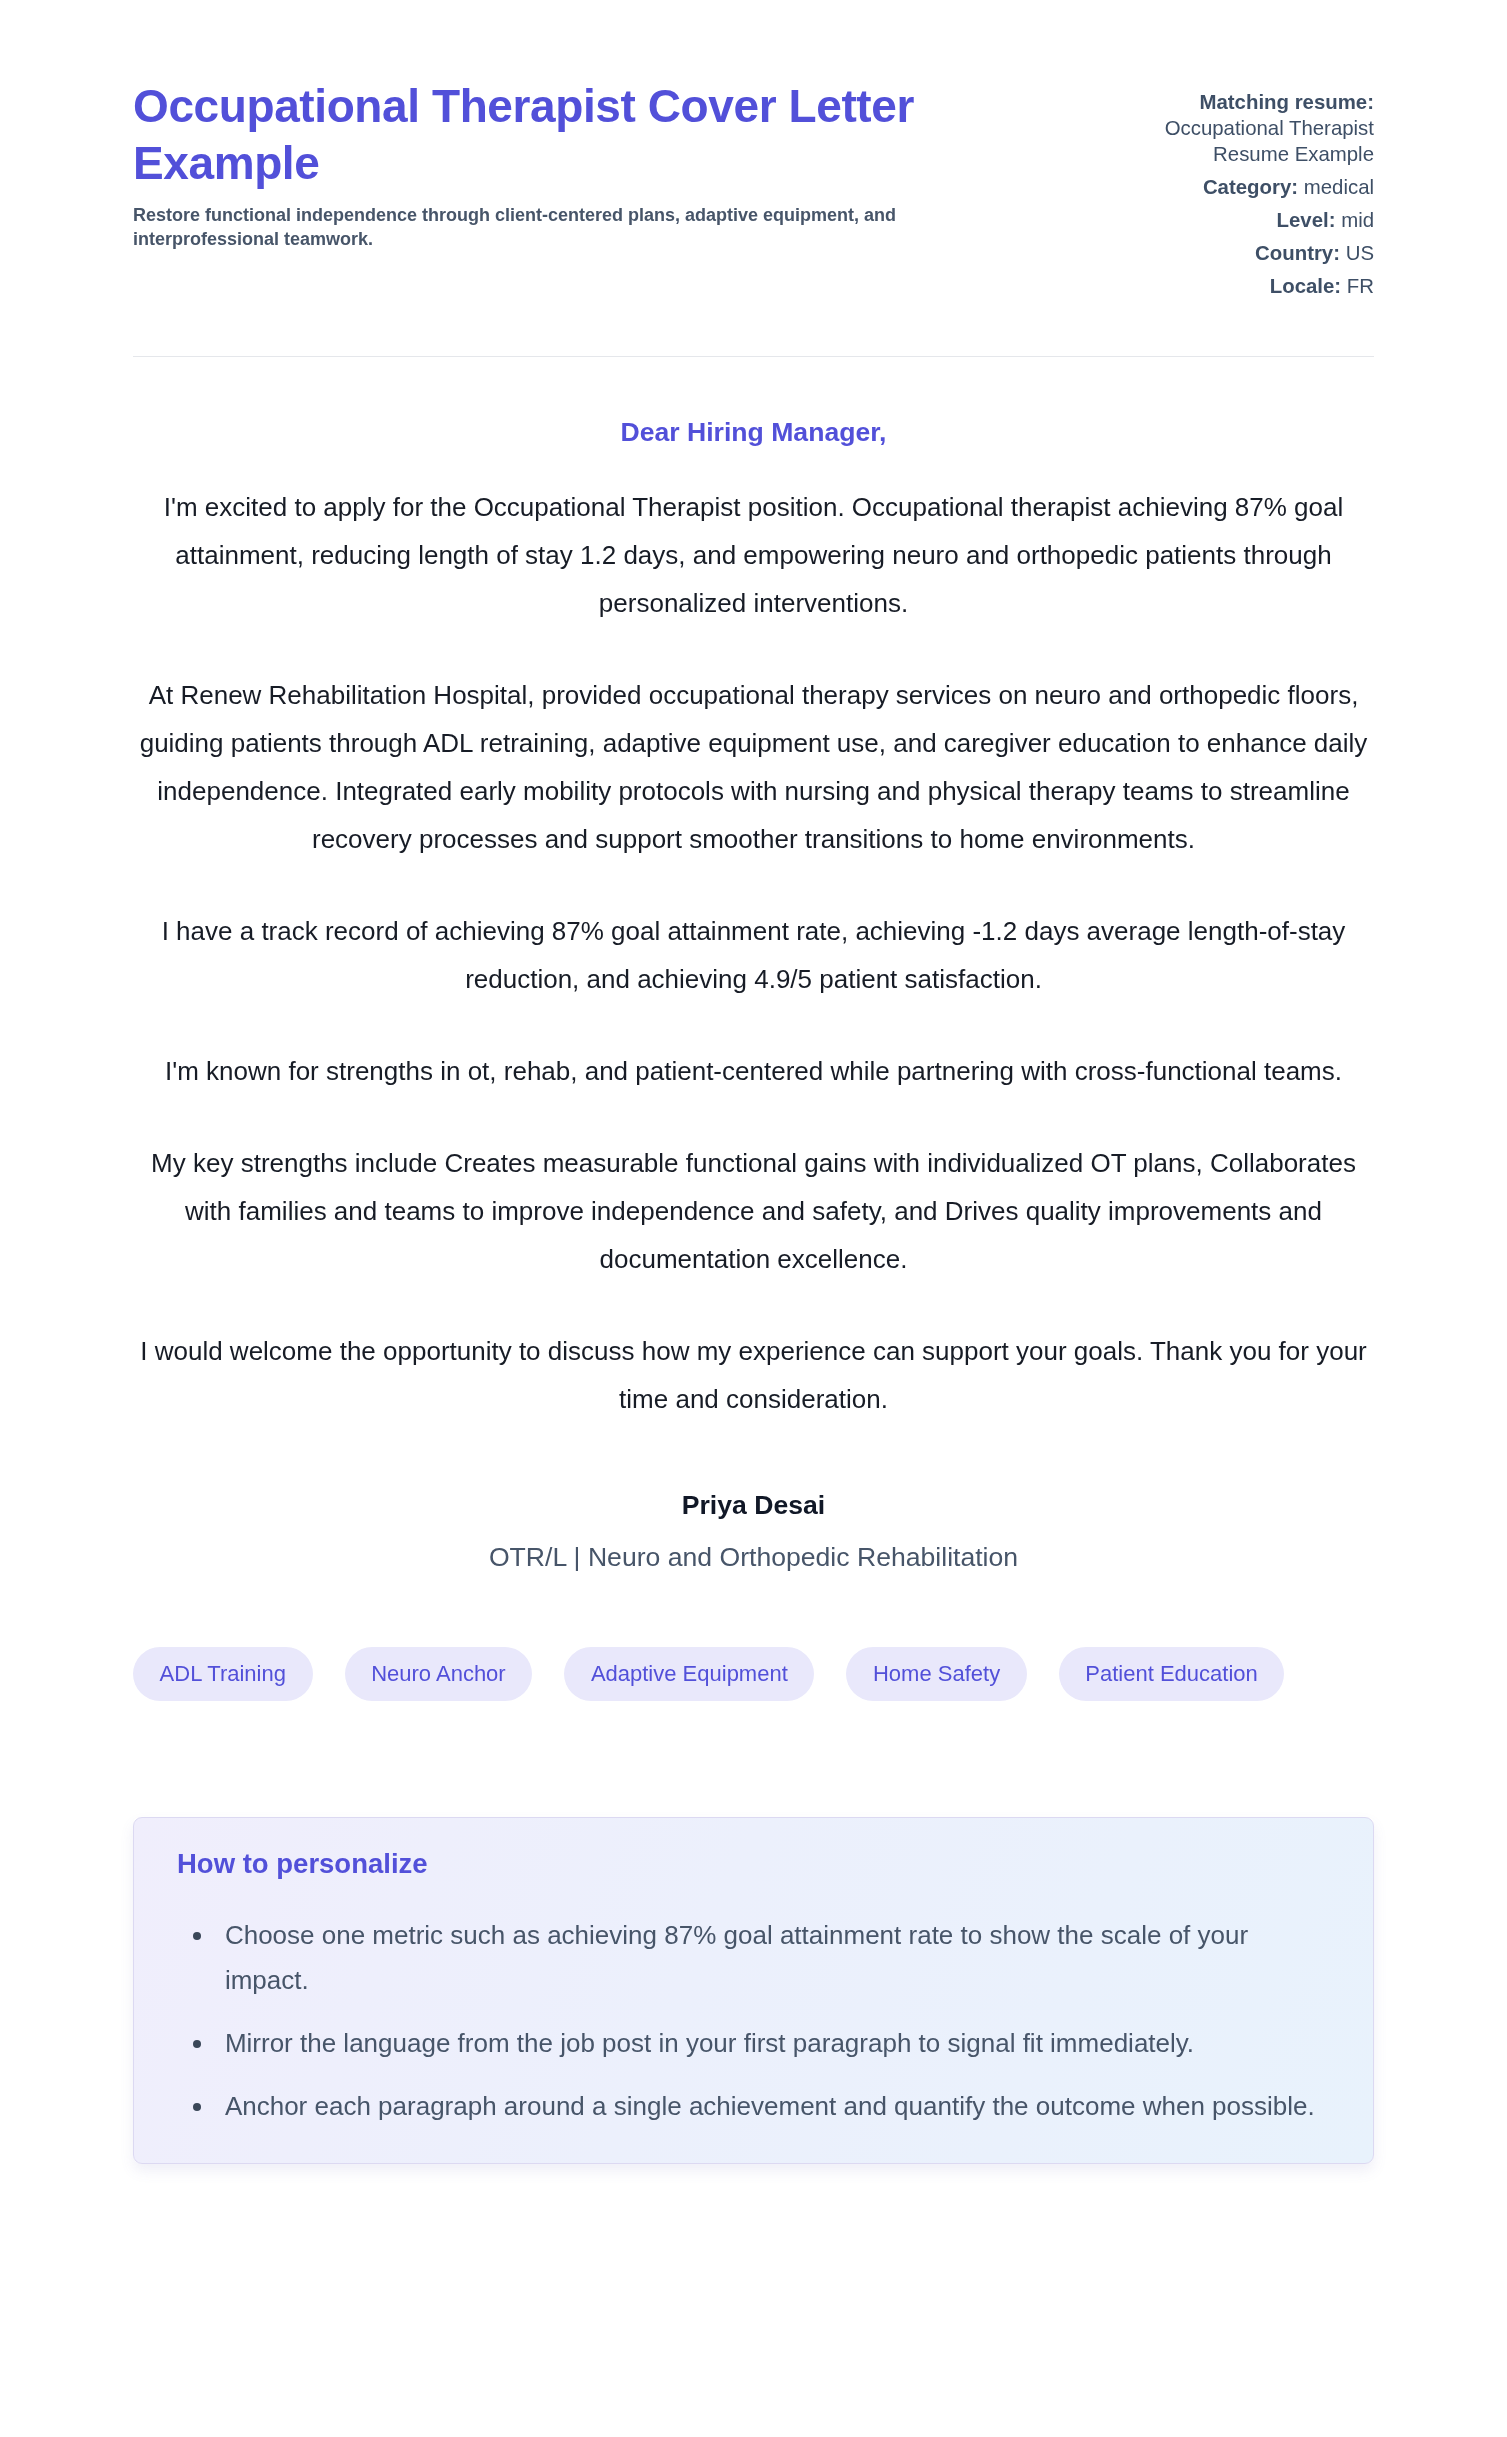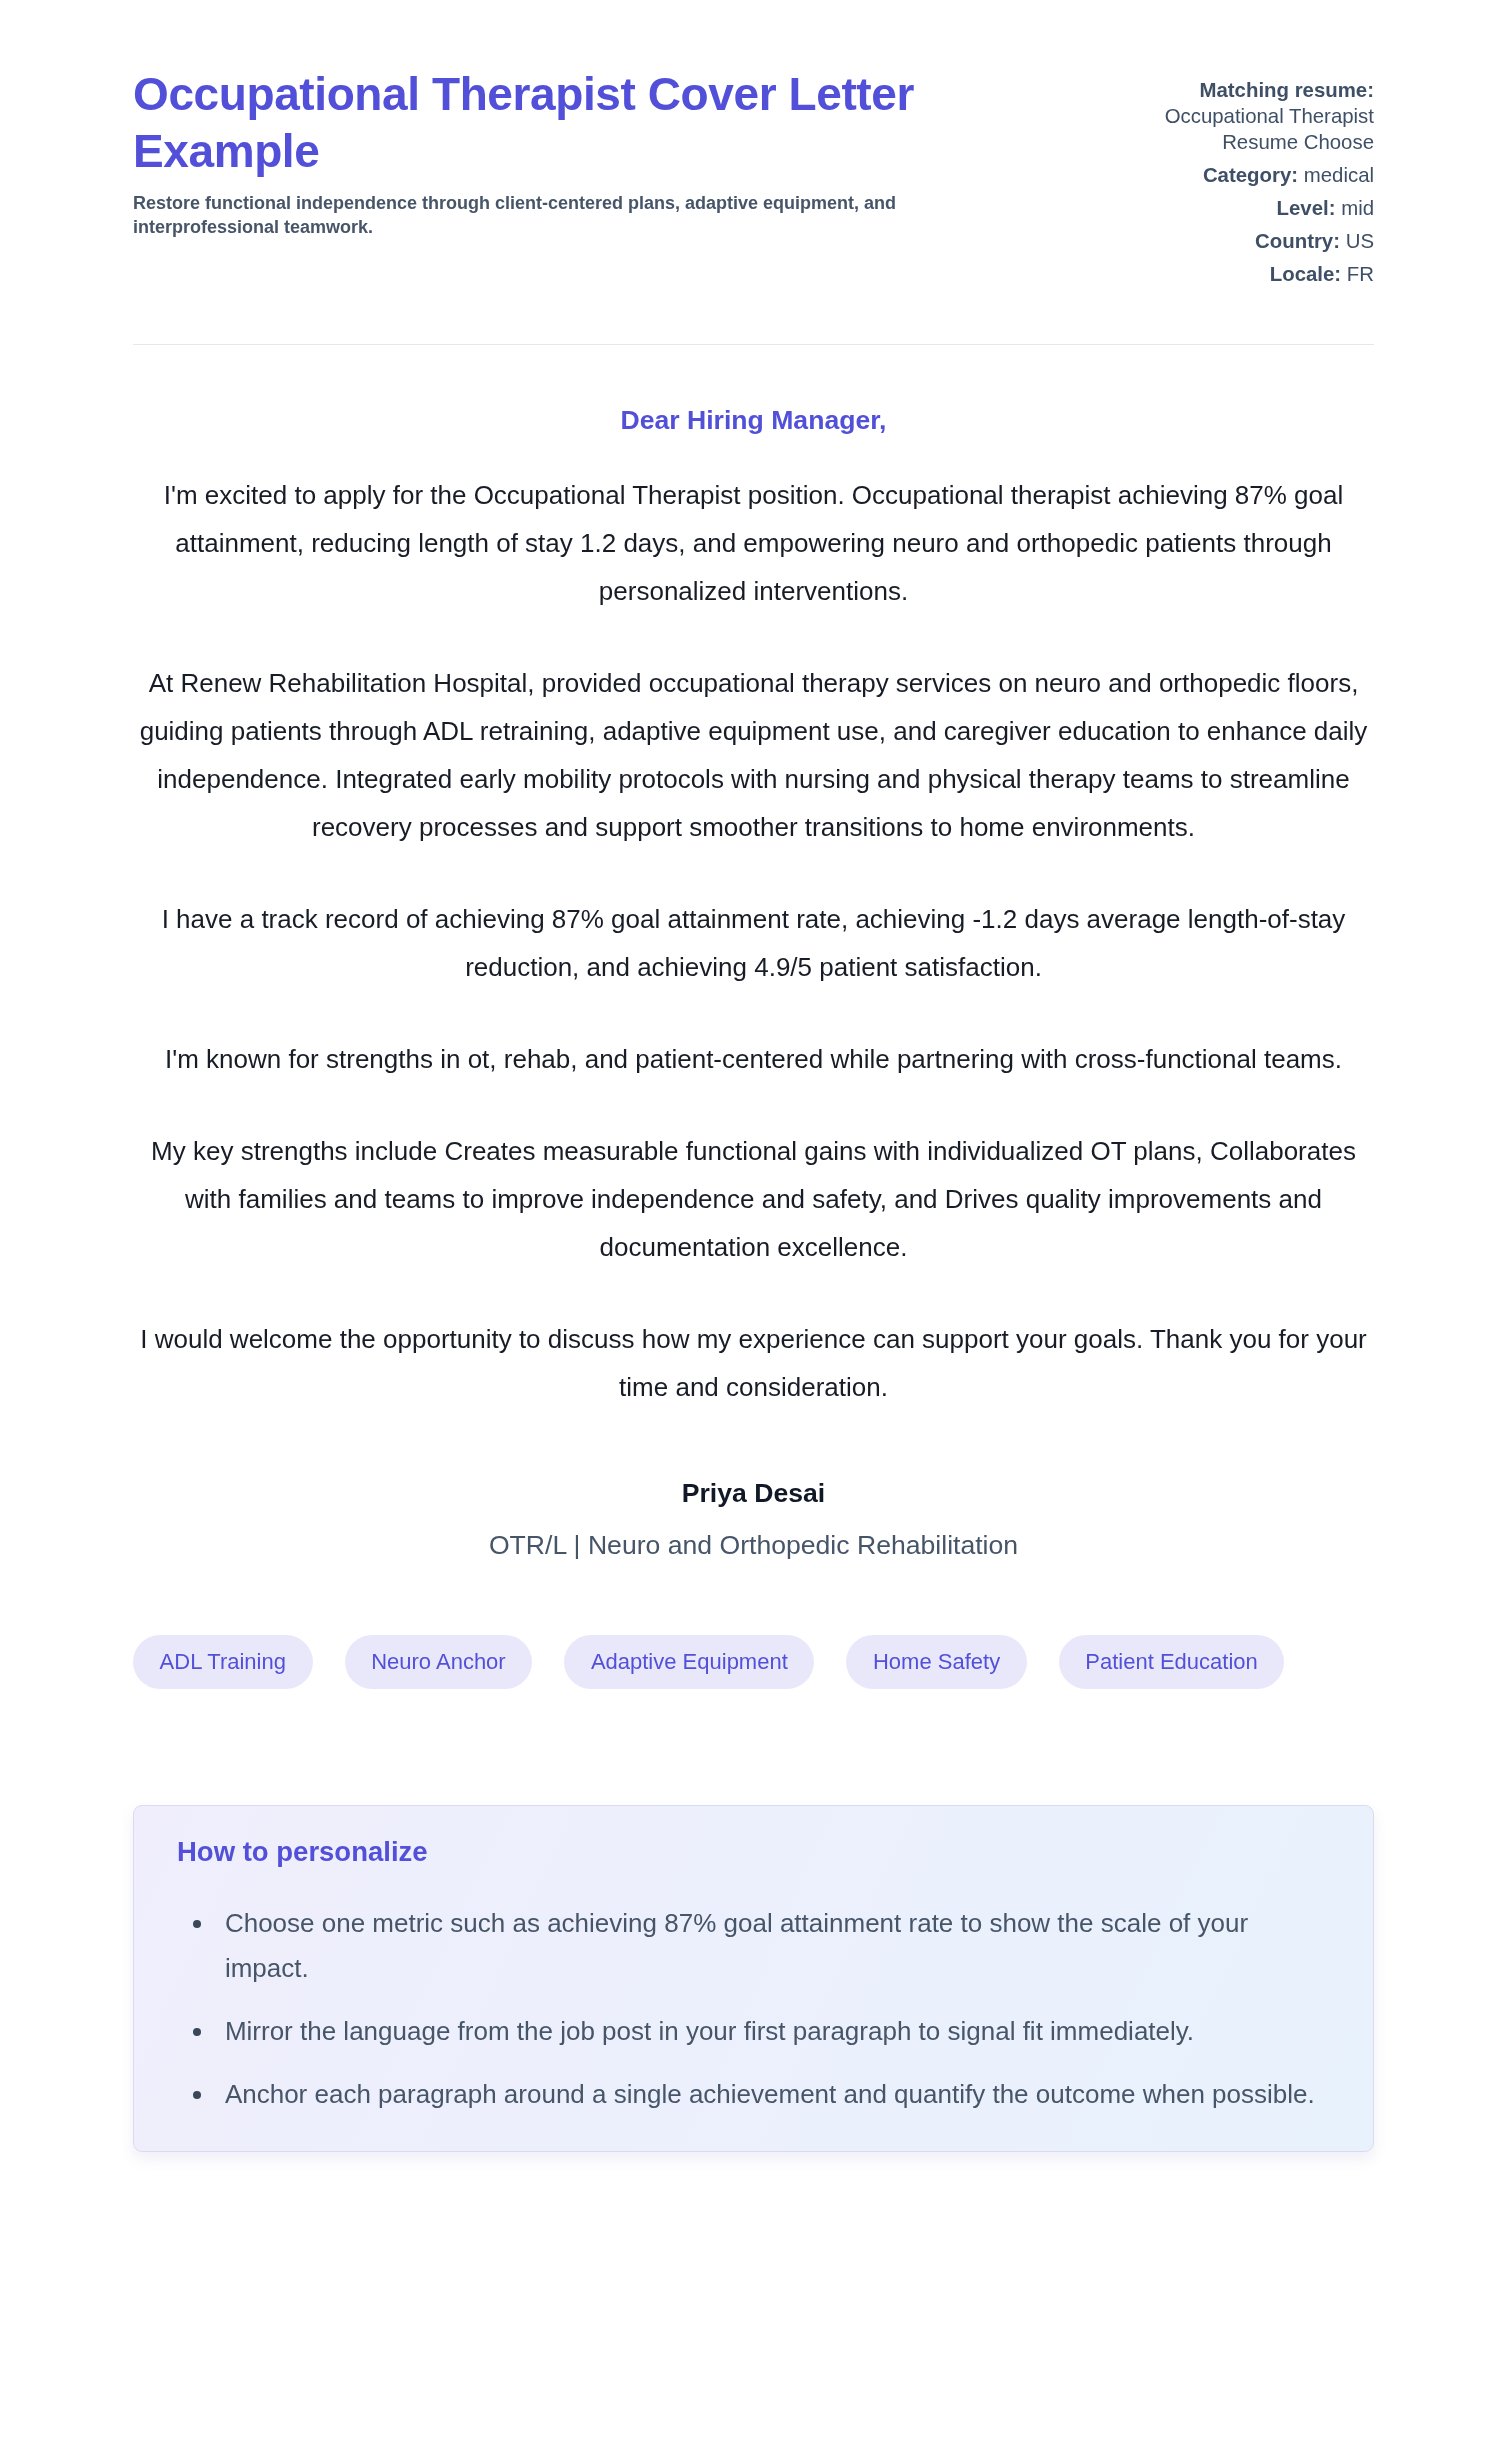--- a/index.html
+++ b/index.html
@@ -14,21 +14,21 @@
   * { box-sizing: border-box; }
   html, body {
     margin: 0; padding: 0;
     background: #ffffff;
     font-family: "Liberation Sans", sans-serif;
     color: var(--body-text);
   }
   body { width: 1507px; min-height: 2438px; }
   .page {
     width: 1241px;
-    margin: 0 auto;
+    margin: 12px auto;
     padding-top: 66px;
   }
 
   
   .header-row {
     display: flex;
     justify-content: space-between;
     align-items: flex-start;
   }
   .header-left { max-width: 904px; }
@@ -150,21 +150,21 @@
 <div class="page">
 
   <div class="header-row">
     <div class="header-left">
       <h1 class="page-title">Occupational Therapist Cover Letter Example</h1>
       <p class="page-subtitle">Restore functional independence through client-centered plans, adaptive equipment, and interprofessional teamwork.</p>
     </div>
     <div class="meta-block">
       <div class="meta-entry">
         <span class="meta-label">Matching resume:</span>
-        <span class="meta-value">Occupational Therapist Resume Choose</span>
+        <span class="meta-value">Occupational Therapist Resume Example</span>
       </div>
       <div class="meta-entry">
         <span class="meta-label">Category:</span>
         <span class="meta-value">medical</span>
       </div>
       <div class="meta-entry">
         <span class="meta-label">Level:</span>
         <span class="meta-value">mid</span>
       </div>
       <div class="meta-entry">

